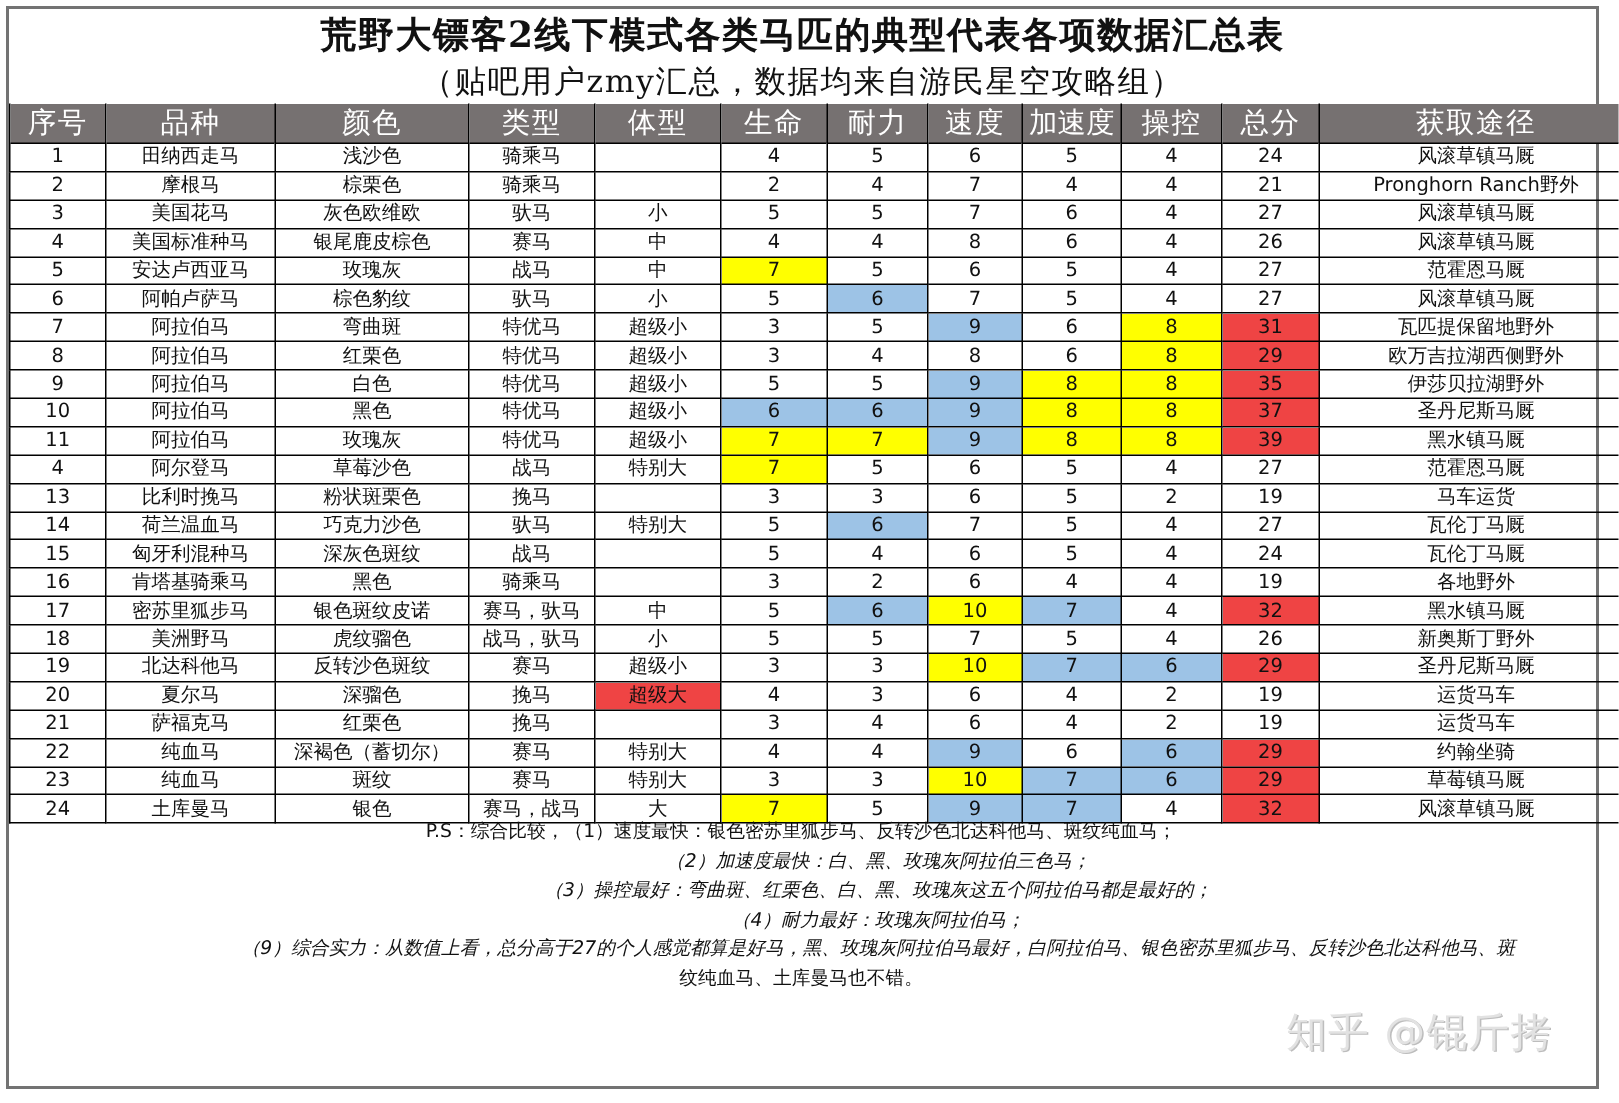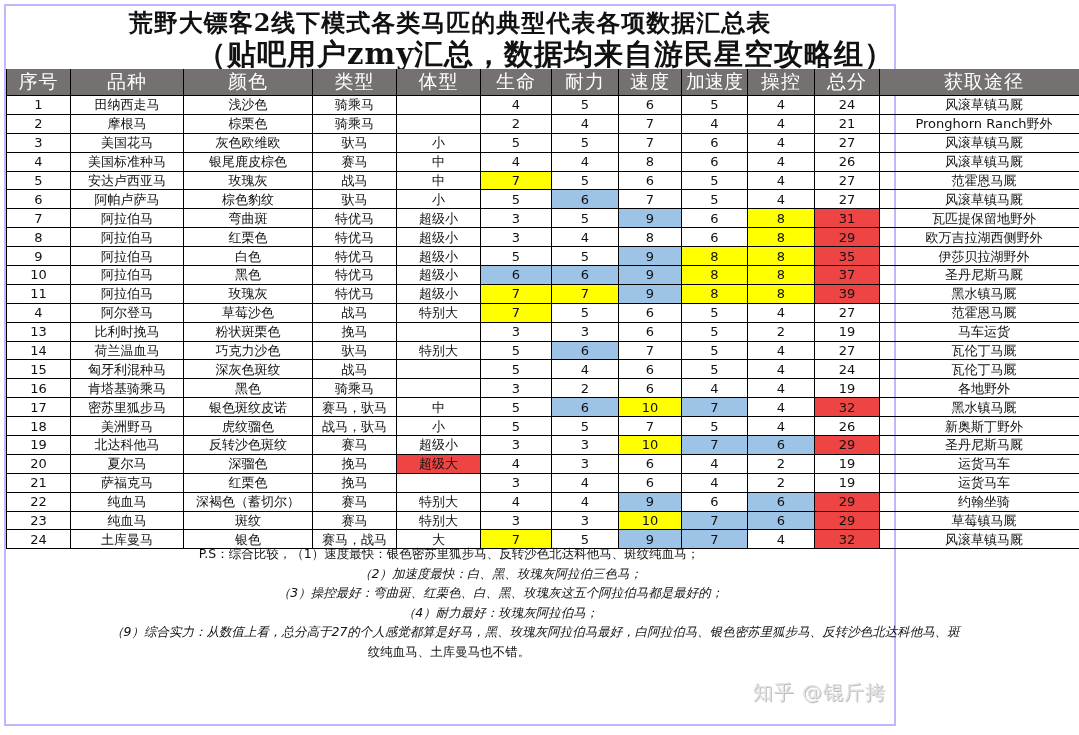--- a/index.html
+++ b/index.html
@@ -1,39 +1,39 @@
 <!DOCTYPE html>
 <html><head>
 <meta charset="utf-8">
 <style>
   html, body { margin: 0; padding: 0; background: #ffffff; }
   body { width: 1079px; height: 735px; position: relative; overflow: hidden;
          font-family: "DejaVu Sans", "Liberation Sans", sans-serif; color: #111; }
-  .sheet { position: absolute; left: 4px; top: 4px; width: 892px; height: 722px;
-           border: 2px solid #c4b5fd; box-sizing: border-box; background: #fff; }
+  .sheet { position: absolute; left: 4px; top: 4px; width: 1062px; height: 722px;
+           border: 2px solid #737373; box-sizing: border-box; background: #fff; }
   .title { position: absolute; left: 0; right: 0; top: 2px; height: 30px; text-align: center;
            font-family: "DejaVu Serif", "Liberation Serif", serif; font-weight: bold;
            font-size: 24px; line-height: 30px; letter-spacing: 1px; color: #111; }
-  .subtitle { position: absolute; left: 0; right: 0; top: 33px; height: 30px; text-align: right;
-              font-family: "DejaVu Serif", "Liberation Serif", serif; font-weight: bold;
-              font-size: 29px; line-height: 30px; letter-spacing: 1px; color: #111; }
+  .subtitle { position: absolute; left: 0; right: 0; top: 33px; height: 30px; text-align: center;
+              font-family: "DejaVu Serif", "Liberation Serif", serif; font-weight: normal;
+              font-size: 21px; line-height: 30px; letter-spacing: 1px; color: #111; }
   table.main { position: absolute; left: 0; top: 63px; border-collapse: collapse; table-layout: fixed; width: 1062px; }
   table.main th { background: #767171; color: #fff; font-family: "DejaVu Serif", "Liberation Serif", serif;
                   font-weight: normal; font-size: 19px; height: 26px; padding: 0; border-left: 1px solid #000;
                   border-right: 1px solid #000; white-space: nowrap; overflow: hidden; letter-spacing: 1px; }
   table.main td { border: 1px solid #000; font-size: 13px; text-align: center; height: 17.9px; padding: 0;
                   line-height: 17px; white-space: nowrap; overflow: hidden; }
   table.main tr.hdr { border-bottom: 1px solid #000; }
   td.y { background: #ffff00; }
   td.lb { background: #9dc3e6; }
   td.bb { background: #ef4444; }
   .notes { position: absolute; left: 2px; top: 538px; right: 4px; font-size: 12.5px; line-height: 19.5px; color: #111; }
   .notes .ln { white-space: nowrap; text-align: center; }
   .notes .ind { padding-left: 103px; font-style: italic; }
-  .watermark { position: absolute; right: 8px; bottom: 18px; font-size: 20px; color: #e2e2e2;
+  .watermark { position: absolute; right: 29px; bottom: 18px; font-size: 27px; color: #e2e2e2;
                text-shadow: 1px 1px 0 #bdbdbd; letter-spacing: 1px; }
 </style>
 </head>
 <body>
 
 <div class="sheet">
   <div class="title">荒野大镖客2线下模式各类马匹的典型代表各项数据汇总表</div>
   <div class="subtitle">（贴吧用户zmy汇总，数据均来自游民星空攻略组）</div>
 
   <table class="main">

